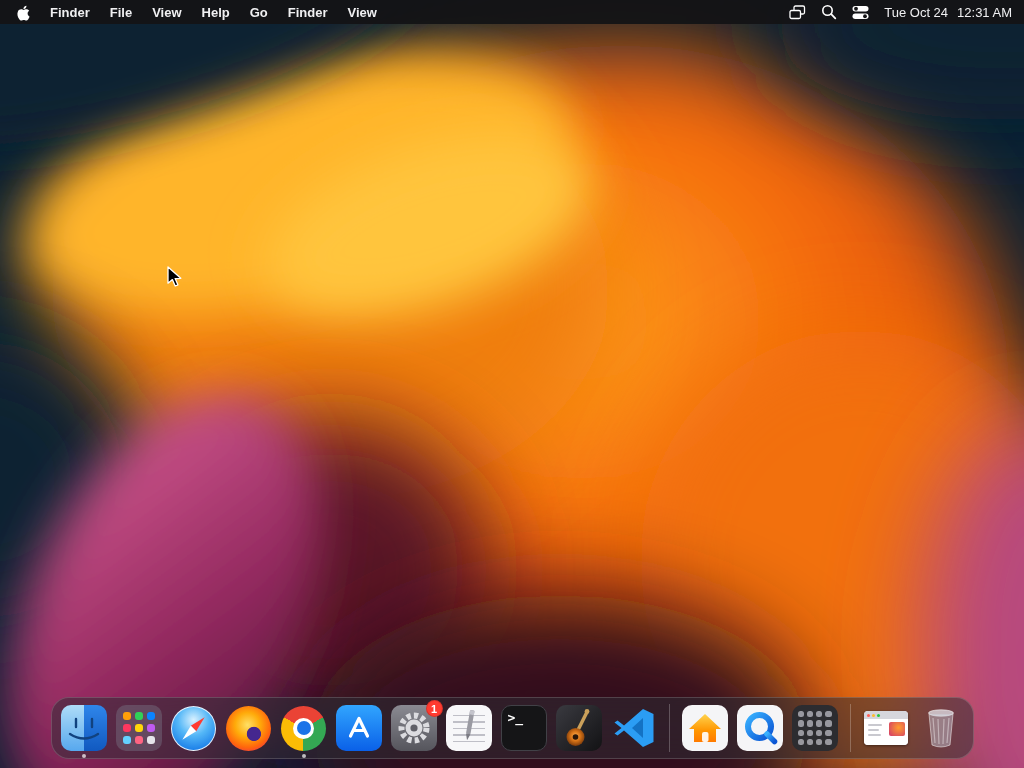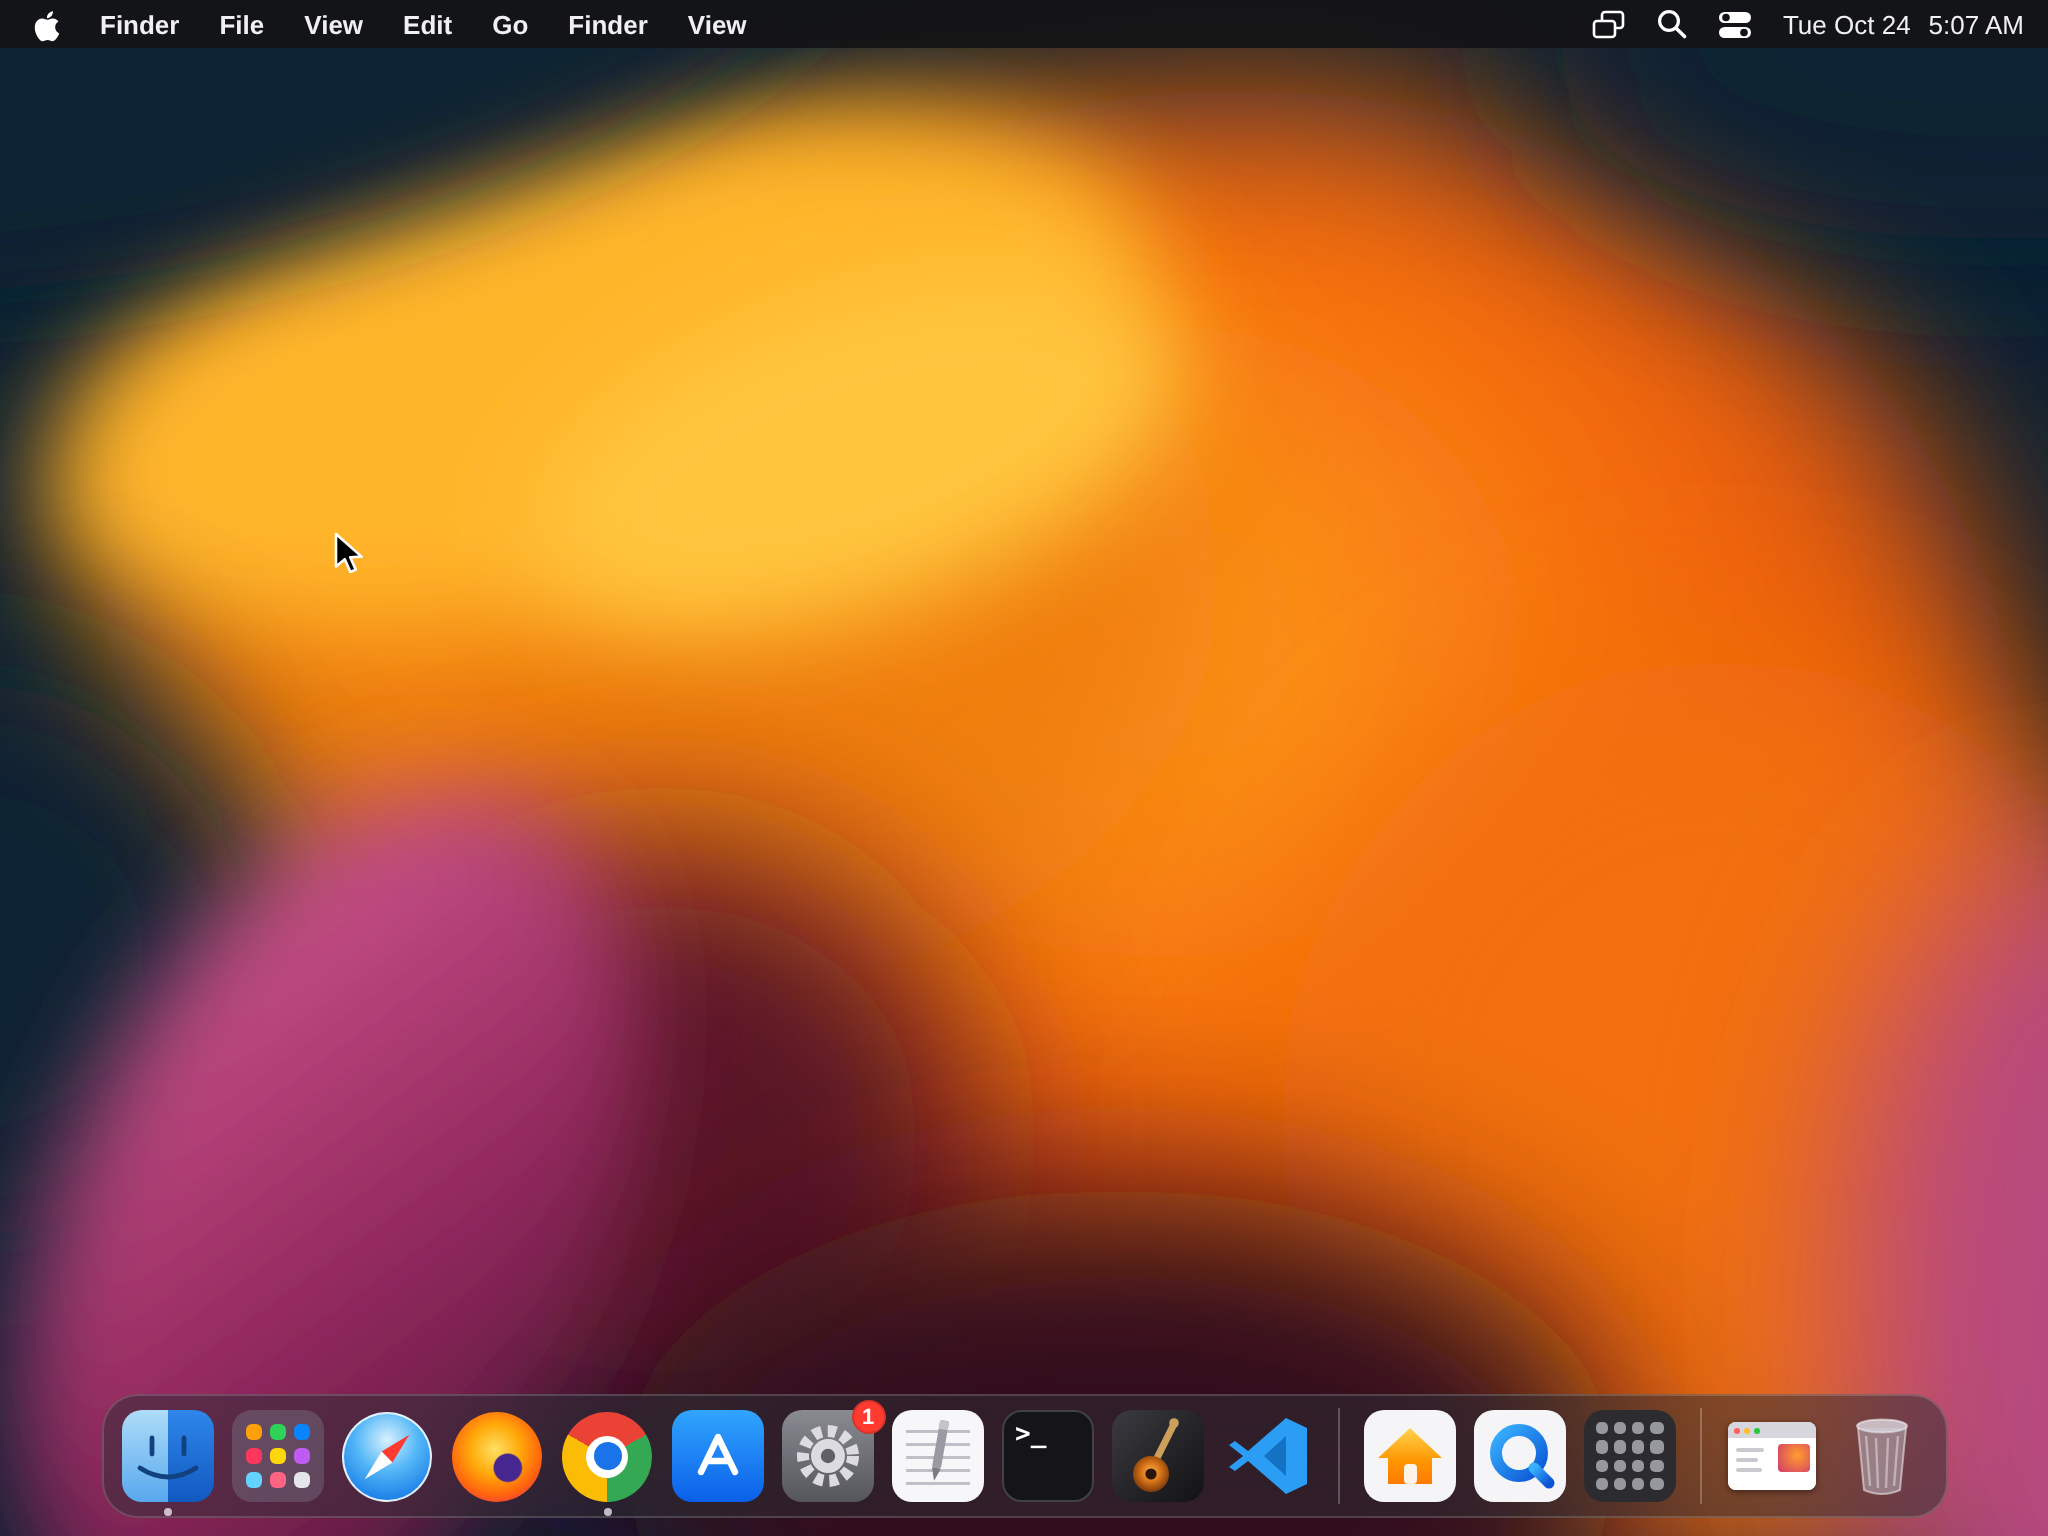--- a/index.html
+++ b/index.html
@@ -176,21 +176,21 @@
 <div class="menubar">
   <div class="mb-left">
     <span class="mb-apple">
       <svg width="15" height="17" viewBox="0 0 24 26">
         <path fill="#ffffff" d="M12.152 8.896c-.948 0-2.415-1.078-3.96-1.04-2.04.027-3.91 1.183-4.961 3.014-2.117 3.675-.546 9.103 1.519 12.09 1.013 1.454 2.208 3.09 3.792 3.03 1.52-.065 2.09-.987 3.935-.987 1.831 0 2.35.987 3.96.948 1.637-.026 2.676-1.48 3.676-2.948 1.156-1.688 1.636-3.325 1.662-3.415-.039-.013-3.182-1.221-3.22-4.857-.026-3.04 2.48-4.494 2.597-4.559-1.429-2.09-3.623-2.324-4.39-2.376-2-.156-3.675 1.09-4.61 1.09zM15.53 5.83c.843-1.012 1.4-2.427 1.245-3.83-1.207.052-2.662.805-3.532 1.818-.78.896-1.454 2.338-1.273 3.714 1.338.104 2.715-.688 3.56-1.702"></path>
       </svg>
     </span>
     <span class="mb-app">Finder</span>
     <span class="mb-item">File</span>
     <span class="mb-item">View</span>
-    <span class="mb-item">Edit</span>
+    <span class="mb-item">Help</span>
     <span class="mb-item">Go</span>
     <span class="mb-item">Finder</span>
     <span class="mb-item">View</span>
   </div>
   <div class="mb-right">
     <span class="mb-ic">
       <svg width="17" height="15" viewBox="0 0 17 15">
         <rect x="5" y="1" width="10.5" height="8" rx="1.5" fill="none" stroke="#ffffff" stroke-width="1.3"></rect>
         <rect x="1" y="5.5" width="10.5" height="8" rx="1.5" fill="#141416" stroke="#ffffff" stroke-width="1.3"></rect>
       </svg>
@@ -204,21 +204,21 @@
     <span class="mb-ic">
       <svg width="17" height="17" viewBox="0 0 17 17">
         <rect x="0.5" y="2" width="16" height="5.5" rx="2.75" fill="#ffffff"></rect>
         <circle cx="4" cy="4.75" r="1.9" fill="#141416"></circle>
         <rect x="0.5" y="9.5" width="16" height="5.5" rx="2.75" fill="#ffffff"></rect>
         <circle cx="13" cy="12.25" r="1.9" fill="#141416"></circle>
       </svg>
     </span>
     <span class="mb-clock">
       <span>Tue Oct 24</span>
-      <span>5:07 AM</span>
+      <span>12:31 AM</span>
     </span>
   </div>
 </div>
 
 <svg class="cursor" width="17" height="22" viewBox="0 0 17 22">
   <path d="M1 1 L1 17.2 L5.4 13.6 L8.2 20 L10.9 18.8 L8.1 12.6 L13.8 12.3 Z" fill="#000000" stroke="#ffffff" stroke-width="1.3" stroke-linejoin="round"></path>
 </svg>
 
 <div class="dock-wrap">
   <div class="dock">

